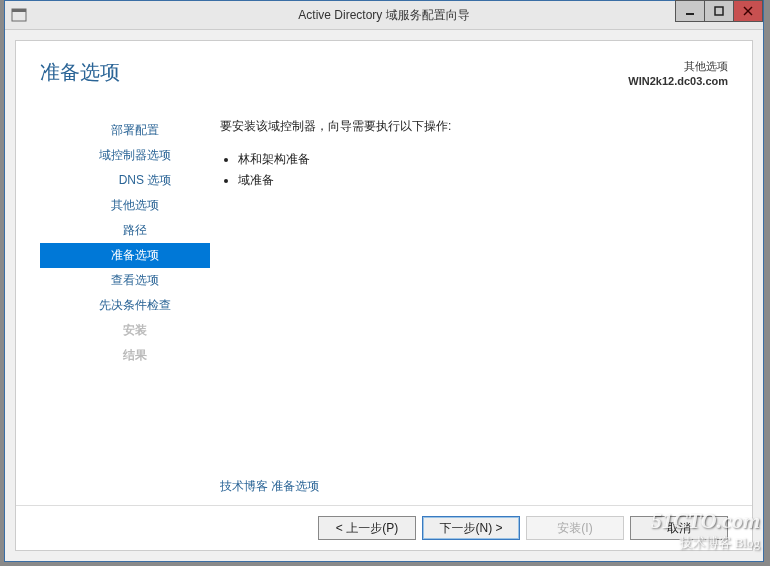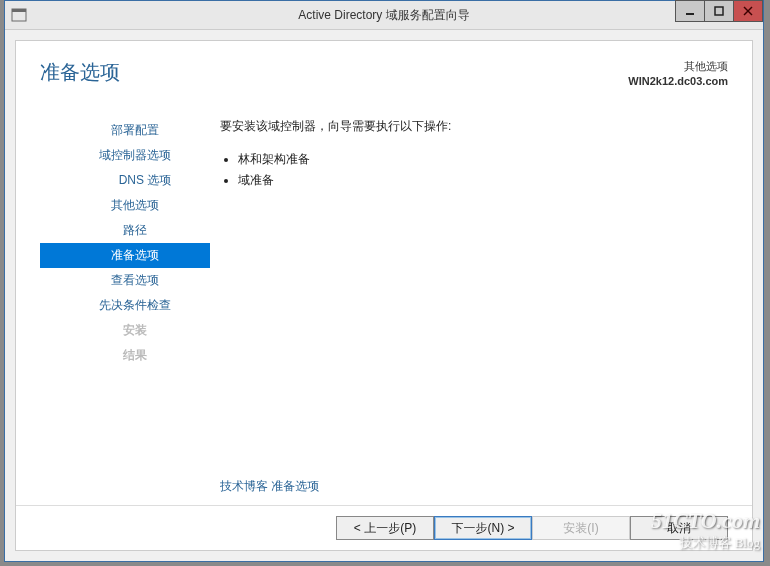--- a/index.html
+++ b/index.html
@@ -160,21 +160,21 @@
     color: #2a6496;
     text-decoration: none;
     font-size: 12px;
   }
 
   .footer {
     border-top: 1px solid #ddd;
     padding: 10px 24px;
     display: flex;
     justify-content: flex-end;
-    gap: 0;
+    gap: 6px;
     background: #fff;
   }
   .btn {
     min-width: 80px;
     height: 22px;
     border: 1px solid #888;
     background: #efefef;
     font-size: 12px;
     display: inline-flex;
     align-items: center;

